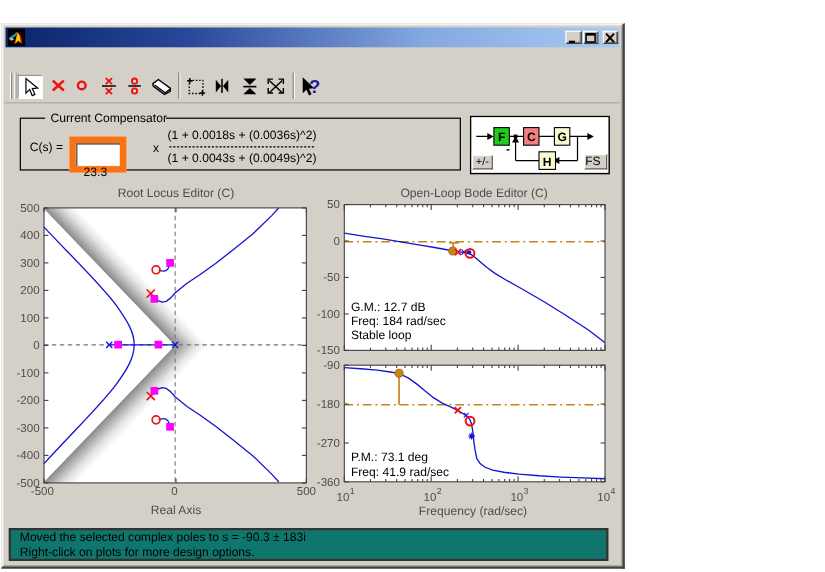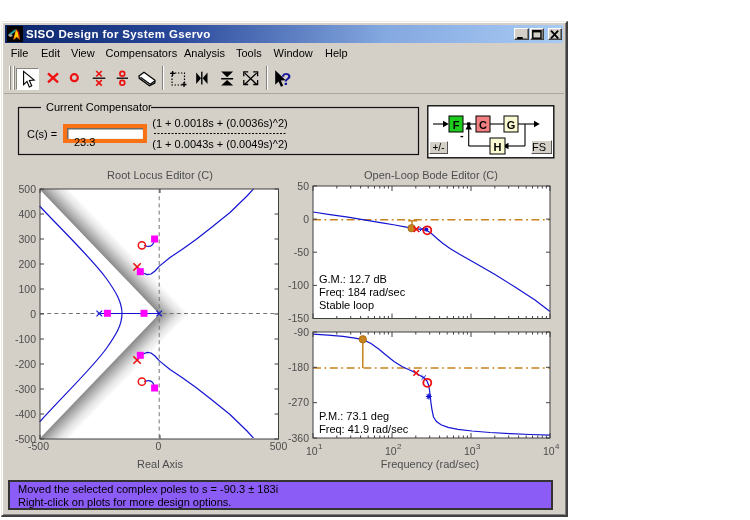--- a/index.html
+++ b/index.html
@@ -12,21 +12,21 @@
 #titlebar{left:5px;top:25px;width:558px;height:18px;
  background:linear-gradient(to right,#0a246a 0%,#29489a 30%,#84a8e0 68%,#a8cbf4 100%);}
 #title{left:26px;top:28px;color:#fff;font-size:11.5px;font-weight:bold;letter-spacing:0.35px;white-space:nowrap;}
 .tbtn{top:27.5px;width:14.5px;height:12.5px;background:#d4d0c8;
  border-top:1px solid #fff;border-left:1px solid #fff;border-right:1px solid #404040;border-bottom:1px solid #404040;
  box-shadow:inset -1px -1px 0 #808080;}
 #menubar{left:4px;top:44px;width:560px;height:18px;font-size:11px;color:#000;}
 .mi{position:absolute;top:3px;}
 #toolbar{left:4px;top:62px;width:560px;height:31px;}
 .tsep{position:absolute;top:4px;width:2px;height:24px;border-left:1px solid #808080;border-right:1px solid #fff;}
-#statusbox{left:8px;top:480px;width:545px;height:30px;background:#8b5cf6;border:2px solid #333;
+#statusbox{left:8px;top:480px;width:545px;height:30px;background:#0f766e;border:2px solid #333;
  font-size:11px;color:#000;line-height:12.5px;padding:1px 0 0 8px;}
 svg text{font-family:"Liberation Sans",sans-serif;}
 </style></head>
 <body>
 <div id="stage">
 <div id="win" class="abs"></div>
 <div id="titlebar" class="abs"></div>
 <svg class="abs" style="left:7px;top:26px" width="16" height="16" viewBox="0 0 16 16">
 <rect x="0" y="0" width="16" height="16" fill="#000"></rect>
 <polygon points="6,14 9,3 12,6 13,14 10,11 8,13" fill="#e05a00"></polygon>
@@ -38,31 +38,20 @@
 
 <div class="tbtn abs" style="left:514px"></div>
 <div class="tbtn abs" style="left:529.5px"></div>
 <div class="tbtn abs" style="left:547.5px"></div>
 <svg class="abs" style="left:514px;top:27.5px" width="50" height="13" viewBox="0 0 50 13">
 <rect x="3.2" y="9" width="5.5" height="2" fill="#000"></rect>
 <rect x="18.8" y="2.6" width="8.2" height="7.6" fill="none" stroke="#000" stroke-width="1.4"></rect>
 <rect x="18.8" y="2.6" width="8.2" height="1.8" fill="#000"></rect>
 <path d="M37,2.6 L44.2,10.4 M44.2,2.6 L37,10.4" stroke="#000" stroke-width="1.8"></path>
 </svg>
-<div id="title" class="abs">SISO Design for System Gservo</div>
-<div id="menubar" class="abs">
-<span class="mi" style="left:6.7px">File</span>
-<span class="mi" style="left:37px">Edit</span>
-<span class="mi" style="left:67px">View</span>
-<span class="mi" style="left:101.6px">Compensators</span>
-<span class="mi" style="left:180px">Analysis</span>
-<span class="mi" style="left:232px">Tools</span>
-<span class="mi" style="left:269.6px">Window</span>
-<span class="mi" style="left:321px">Help</span>
-</div>
 <div id="toolbar" class="abs">
 <div class="abs" style="left:5.2px;top:4px;width:2px;height:24px;border-left:1px solid #fff;border-right:1px solid #8a867e"></div>
 <div class="abs" style="left:8.8px;top:4px;width:2px;height:24px;border-left:1px solid #fff;border-right:1px solid #8a867e"></div>
 <div class="abs" style="left:11.8px;top:5.7px;width:23.4px;height:22.2px;background:#fff;border-top:1px solid #8a867e;border-left:1px solid #8a867e;border-right:1px solid #fff;border-bottom:1px solid #fff"></div>
 <div class="tsep" style="left:158px"></div>
 <div class="tsep" style="left:261.5px"></div>
 <svg class="abs" style="left:0;top:0" width="300" height="31" viewBox="0 0 300 31">
 <path d="M19.6,9.3 L19.6,22.7 L23,19.4 L25.3,24.9 L27.7,23.8 L25.4,18.5 L30.2,18.1 Z" fill="#fff" stroke="#000" stroke-width="1.1"></path>
 <path d="M44,11.3 L54,20.3 M54,11.3 L44,20.3" stroke="#e11" stroke-width="2.4"></path>
 <circle cx="70.3" cy="15.7" r="3.5" fill="none" stroke="#e11" stroke-width="2.2"></circle>
@@ -111,21 +100,21 @@
 <svg class="abs" style="left:0;top:95px" width="568" height="70" viewBox="0 95 568 70">
 <rect x="18.5" y="107.5" width="400" height="47" fill="none" stroke="#111" stroke-width="1.2"></rect>
 <rect x="41" y="104" width="110" height="7" fill="#d4d0c8"></rect>
 <text x="46" y="110.5" font-size="11" fill="#000">Current Compensator</text>
 <text x="27" y="137.5" font-size="11" fill="#000">C(s) =</text>
 <text x="139" y="138" font-size="11" fill="#000">x</text>
 <text x="220" y="126.5" font-size="11" fill="#000" text-anchor="middle">(1 + 0.0018s + (0.0036s)^2)</text>
 <line x1="154" y1="133.5" x2="287" y2="133.5" stroke="#000" stroke-width="1" stroke-dasharray="2,1.5"></line>
 <text x="220" y="147.5" font-size="11" fill="#000" text-anchor="middle">(1 + 0.0043s + (0.0049s)^2)</text>
 </svg>
-<div class="abs" style="left:63px;top:124px;width:84px;height:19px;background:#fff;border:4px solid #f97316;box-shadow:inset 1.5px 1.5px 0 #6d6a65, inset -1px -1px 0 #f2f1ec;font-size:11px;padding:8px 0 0 7px">23.3</div>
+<div class="abs" style="left:63px;top:124px;width:52px;height:19px;background:#fff;border:6px solid #f97316;box-shadow:inset 1.5px 1.5px 0 #6d6a65, inset -1px -1px 0 #f2f1ec;font-size:11px;padding:21px 0 0 7px">23.3</div>
 
 <svg class="abs" style="left:427px;top:105px" width="128" height="54" viewBox="0 0 128 54">
 <rect x="0.8" y="0.8" width="126" height="52" fill="#fff" stroke="#000" stroke-width="1.3"></rect>
 <g stroke="#000" stroke-width="1.1" fill="none">
 <line x1="6" y1="19" x2="20" y2="19"></line>
 <line x1="36" y1="19" x2="49" y2="19"></line>
 <line x1="63" y1="19" x2="77" y2="19"></line>
 <line x1="91" y1="19" x2="111" y2="19"></line>
 <line x1="98" y1="19" x2="98" y2="41"></line>
 <line x1="98" y1="41" x2="80" y2="41"></line>

